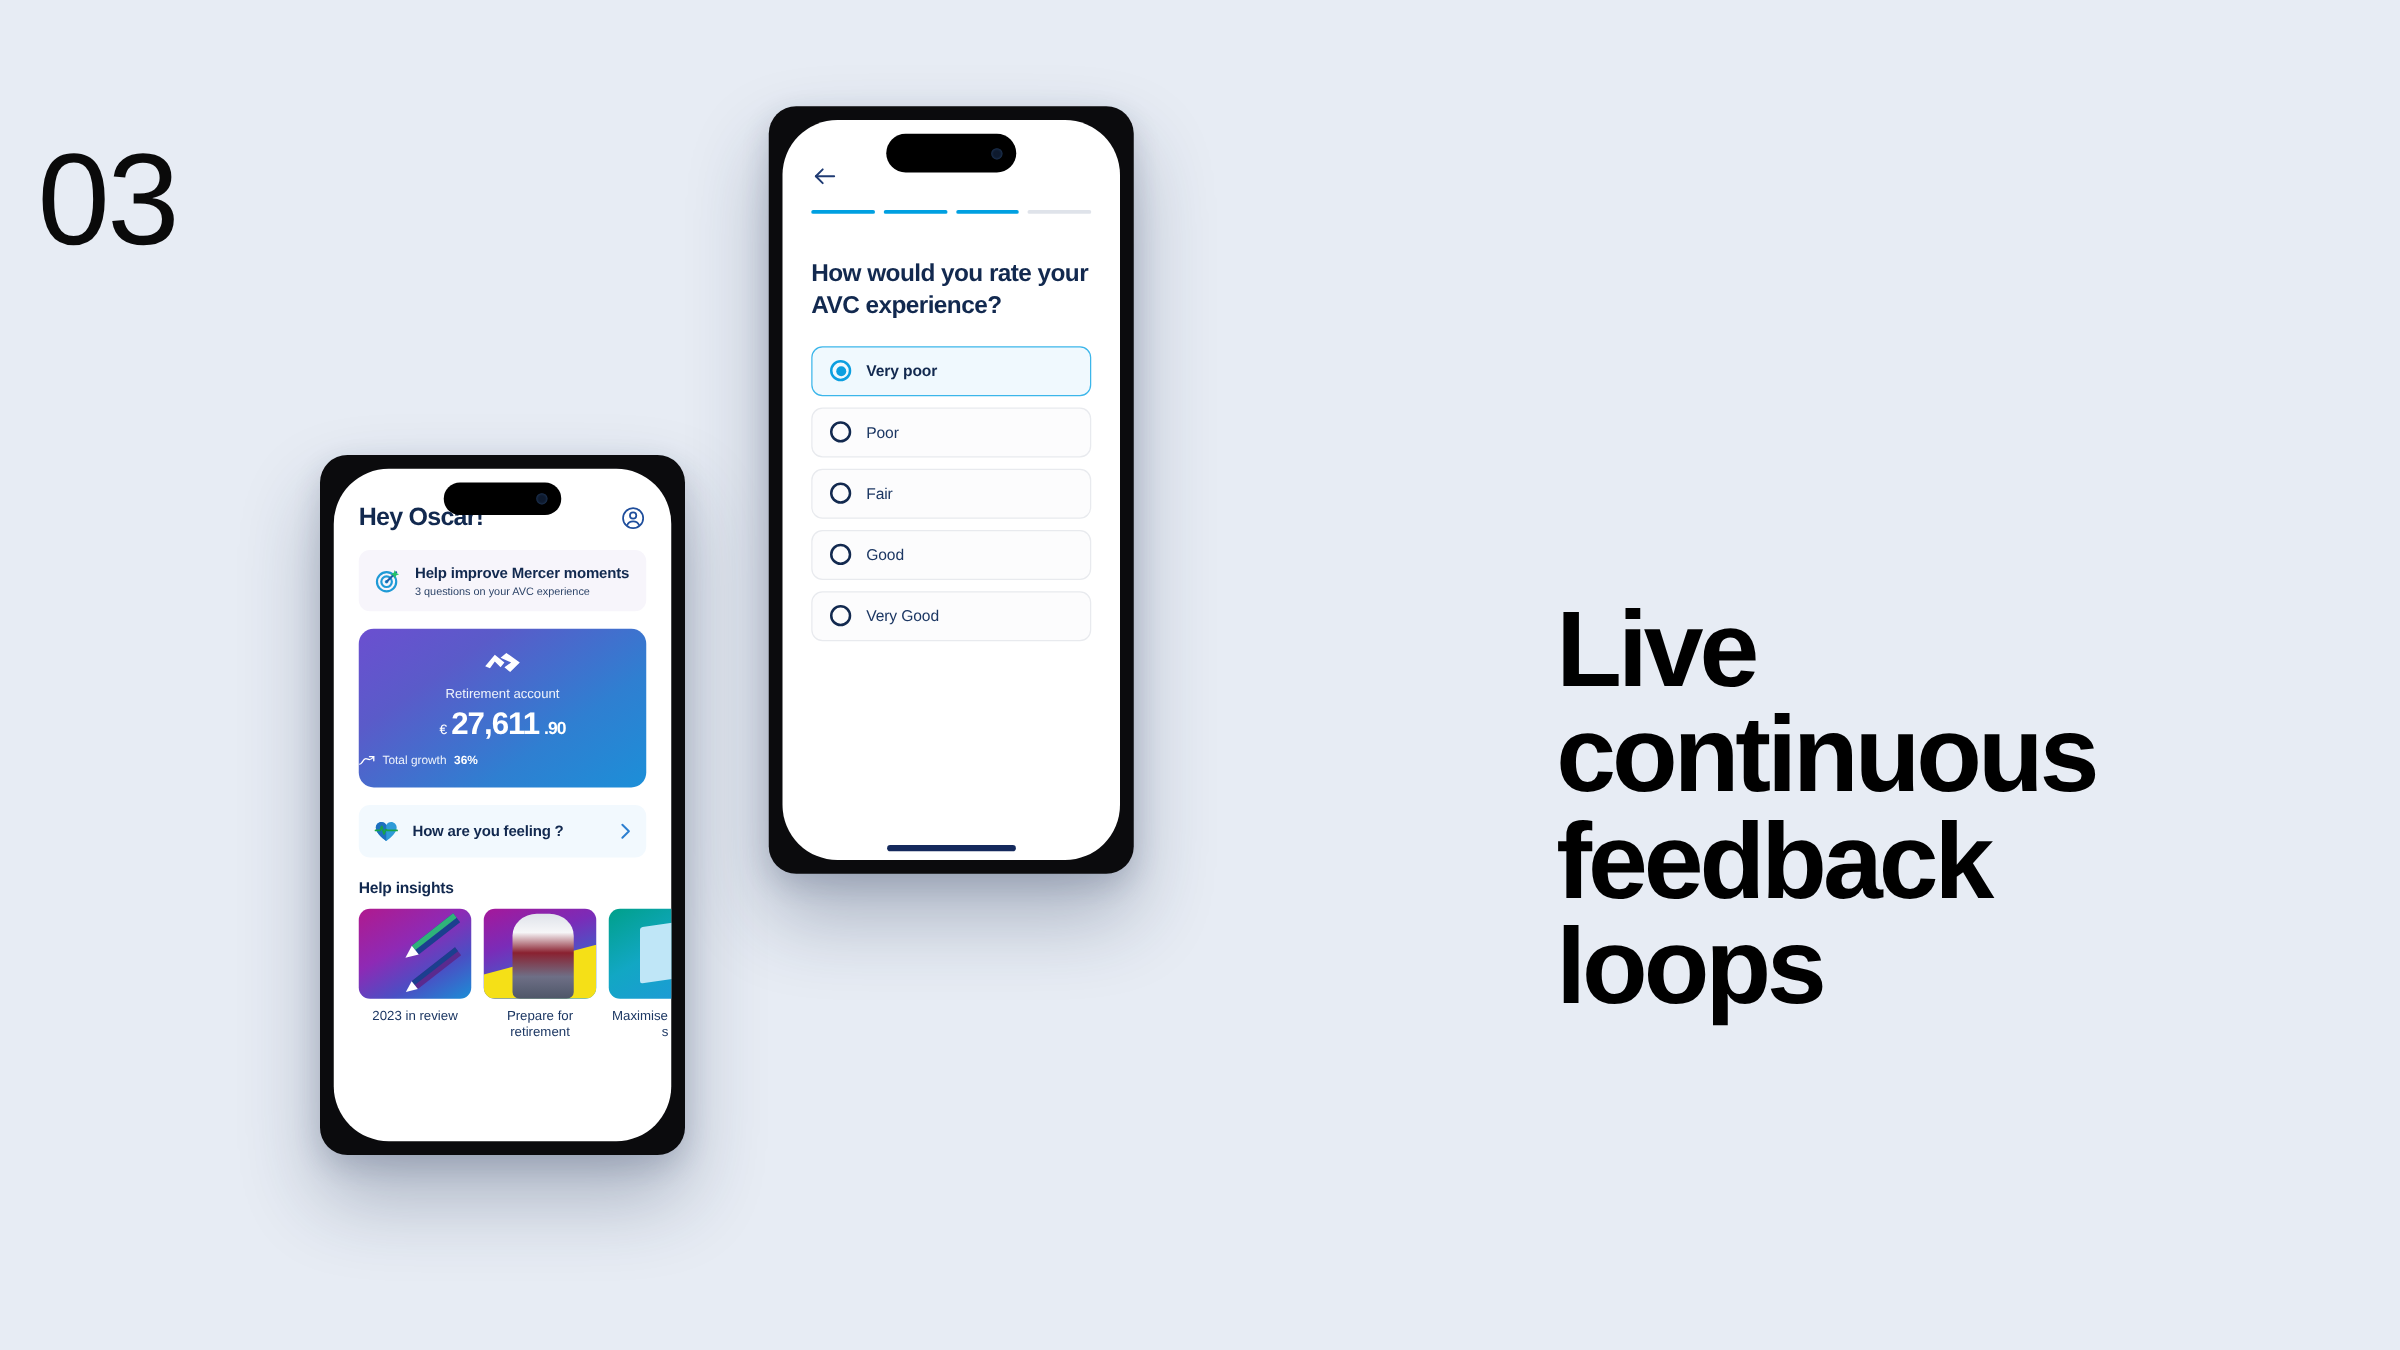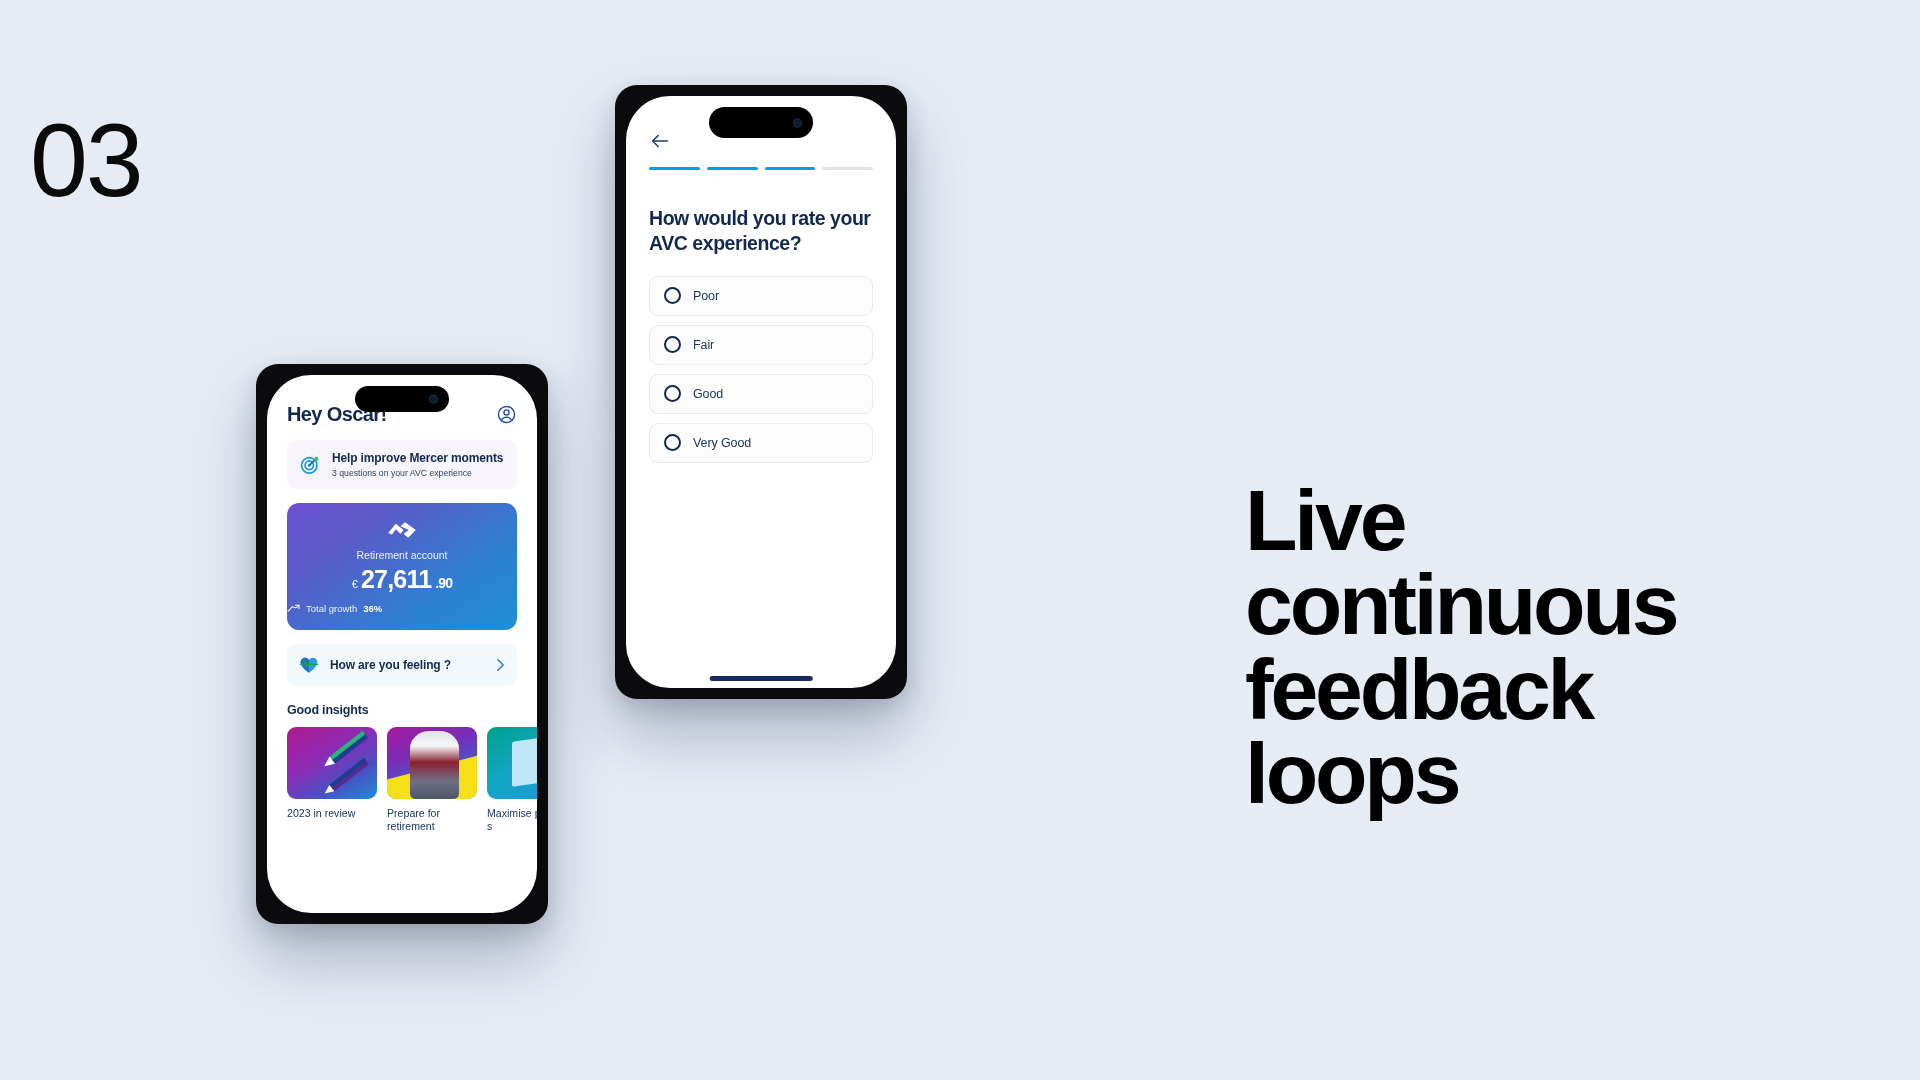--- a/index.html
+++ b/index.html
@@ -217,21 +217,21 @@
     flex: 1;
     font-size: 12px; font-weight: 700; color: #12294f; letter-spacing: -0.15px;
   }
   .chev { width: 9px; height: 14px; color: #2d7fd0; }
 
   .insights-title {
     font-size: 12.5px; font-weight: 700; color: #12294f;
     letter-spacing: -0.2px; margin-bottom: 10px;
   }
   .insight-row { display: flex; gap: 10px; }
-  .insight { width: 90px; flex: 0 0 auto; cursor: pointer; }
+  .insight { width: 90px; flex: 0 0 auto; cursor: pointer; text-align: center; }
   .insight .thumb {
     width: 90px; height: 72px;
     border-radius: 9px; overflow: hidden;
     position: relative;
   }
   .insight .cap {
     margin-top: 8px;
     font-size: 10.6px; color: #1c3763; line-height: 1.25;
   }
 
@@ -329,21 +329,21 @@
             <path d="M12 20.5 C12 20.5 1.8 13.8 1.8 7.6 C1.8 4.2 4.4 2 7.2 2 C9.3 2 11.1 3.2 12 4.9 C12.9 3.2 14.7 2 16.8 2 C19.6 2 22.2 4.2 22.2 7.6 C22.2 13.8 12 20.5 12 20.5 Z" fill="#2e9bd8"></path>
             <path d="M12 20.5 C12 20.5 1.8 13.8 1.8 7.6 C1.8 4.2 4.4 2 7.2 2 C9.3 2 11.1 3.2 12 4.9 L12 20.5 Z" fill="#1d6fbf"></path>
             <path d="M1.5 10.2 H6 L7.6 6.2 L9.8 13.6 L11.6 9.4 L13.2 10.2 H22.6" fill="none" stroke="#17a34a" stroke-width="1.7" stroke-linecap="round" stroke-linejoin="round"></path>
           </svg>
           <div class="feel-text">How are you feeling ?</div>
           <svg class="chev" viewBox="0 0 10 16" fill="none" stroke="currentColor" stroke-width="1.8" stroke-linecap="round" stroke-linejoin="round">
             <path d="M2 2 L8 8 L2 14"></path>
           </svg>
         </div>
 
-        <div class="insights-title">Good insights</div>
+        <div class="insights-title">Help insights</div>
 
         <div class="insight-row">
 
           <div class="insight">
             <div class="thumb t1">
               <div class="yr">2023</div>
               <svg width="90" height="72" viewBox="0 0 90 72" style="position:absolute;inset:0">
                 <g transform="rotate(-38 60 26)">
                   <rect x="44" y="18" width="42" height="9" fill="#1b3f8f"></rect>
                   <rect x="44" y="18" width="42" height="4.5" fill="#2fb37a"></rect>
@@ -396,20 +396,24 @@
         <div class="progress" id="progress-bar">
             <div class="seg on"></div>
             <div class="seg on"></div>
             <div class="seg on"></div>
             <div class="seg"></div>
           </div>
 
         <div class="q-title">How would you rate your AVC experience?</div>
 
         <div class="options" id="options-list">
+            <div class="option selected">
+              <span class="radio"></span>
+              <span class="opt-label">Very poor</span>
+            </div>
             <div class="option">
               <span class="radio"></span>
               <span class="opt-label">Poor</span>
             </div>
             <div class="option">
               <span class="radio"></span>
               <span class="opt-label">Fair</span>
             </div>
             <div class="option">
               <span class="radio"></span>

